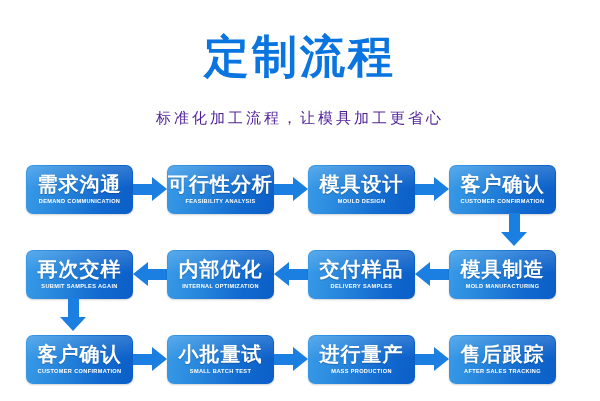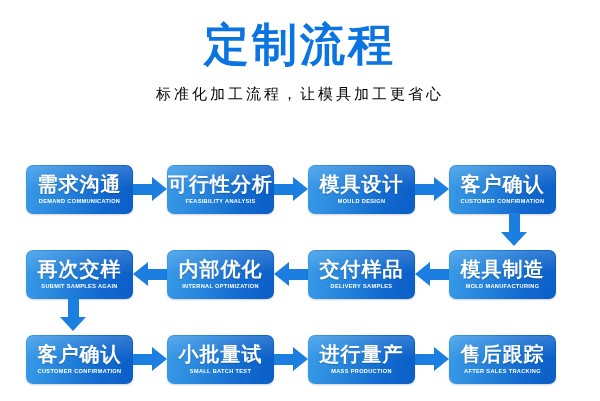--- a/index.html
+++ b/index.html
@@ -26,35 +26,35 @@
   
   .header {
     position: absolute;
     left: 0;
     top: 0;
     width: 600px;
     height: 145px;
     text-align: center;
   }
   .main-title {
-    margin: 0;
+    margin: 12px;
     padding-top: 18px;
     font-size: 45px;
     line-height: 1.18;
     font-weight: bold;
     color: #0a74e0;
     letter-spacing: 3px;
     font-family: "DejaVu Sans", "Liberation Sans", sans-serif;
   }
   .sub-title {
     margin: 0;
     padding-top: 14px;
     font-size: 15px;
     letter-spacing: 3px;
-    color: #000000;
+    color: #4c1d95;
     font-family: "DejaVu Sans", "Liberation Sans", sans-serif;
   }
 
   
   .flow {
     position: absolute;
     left: 0;
     top: 150px;
     width: 600px;
     height: 251px;

